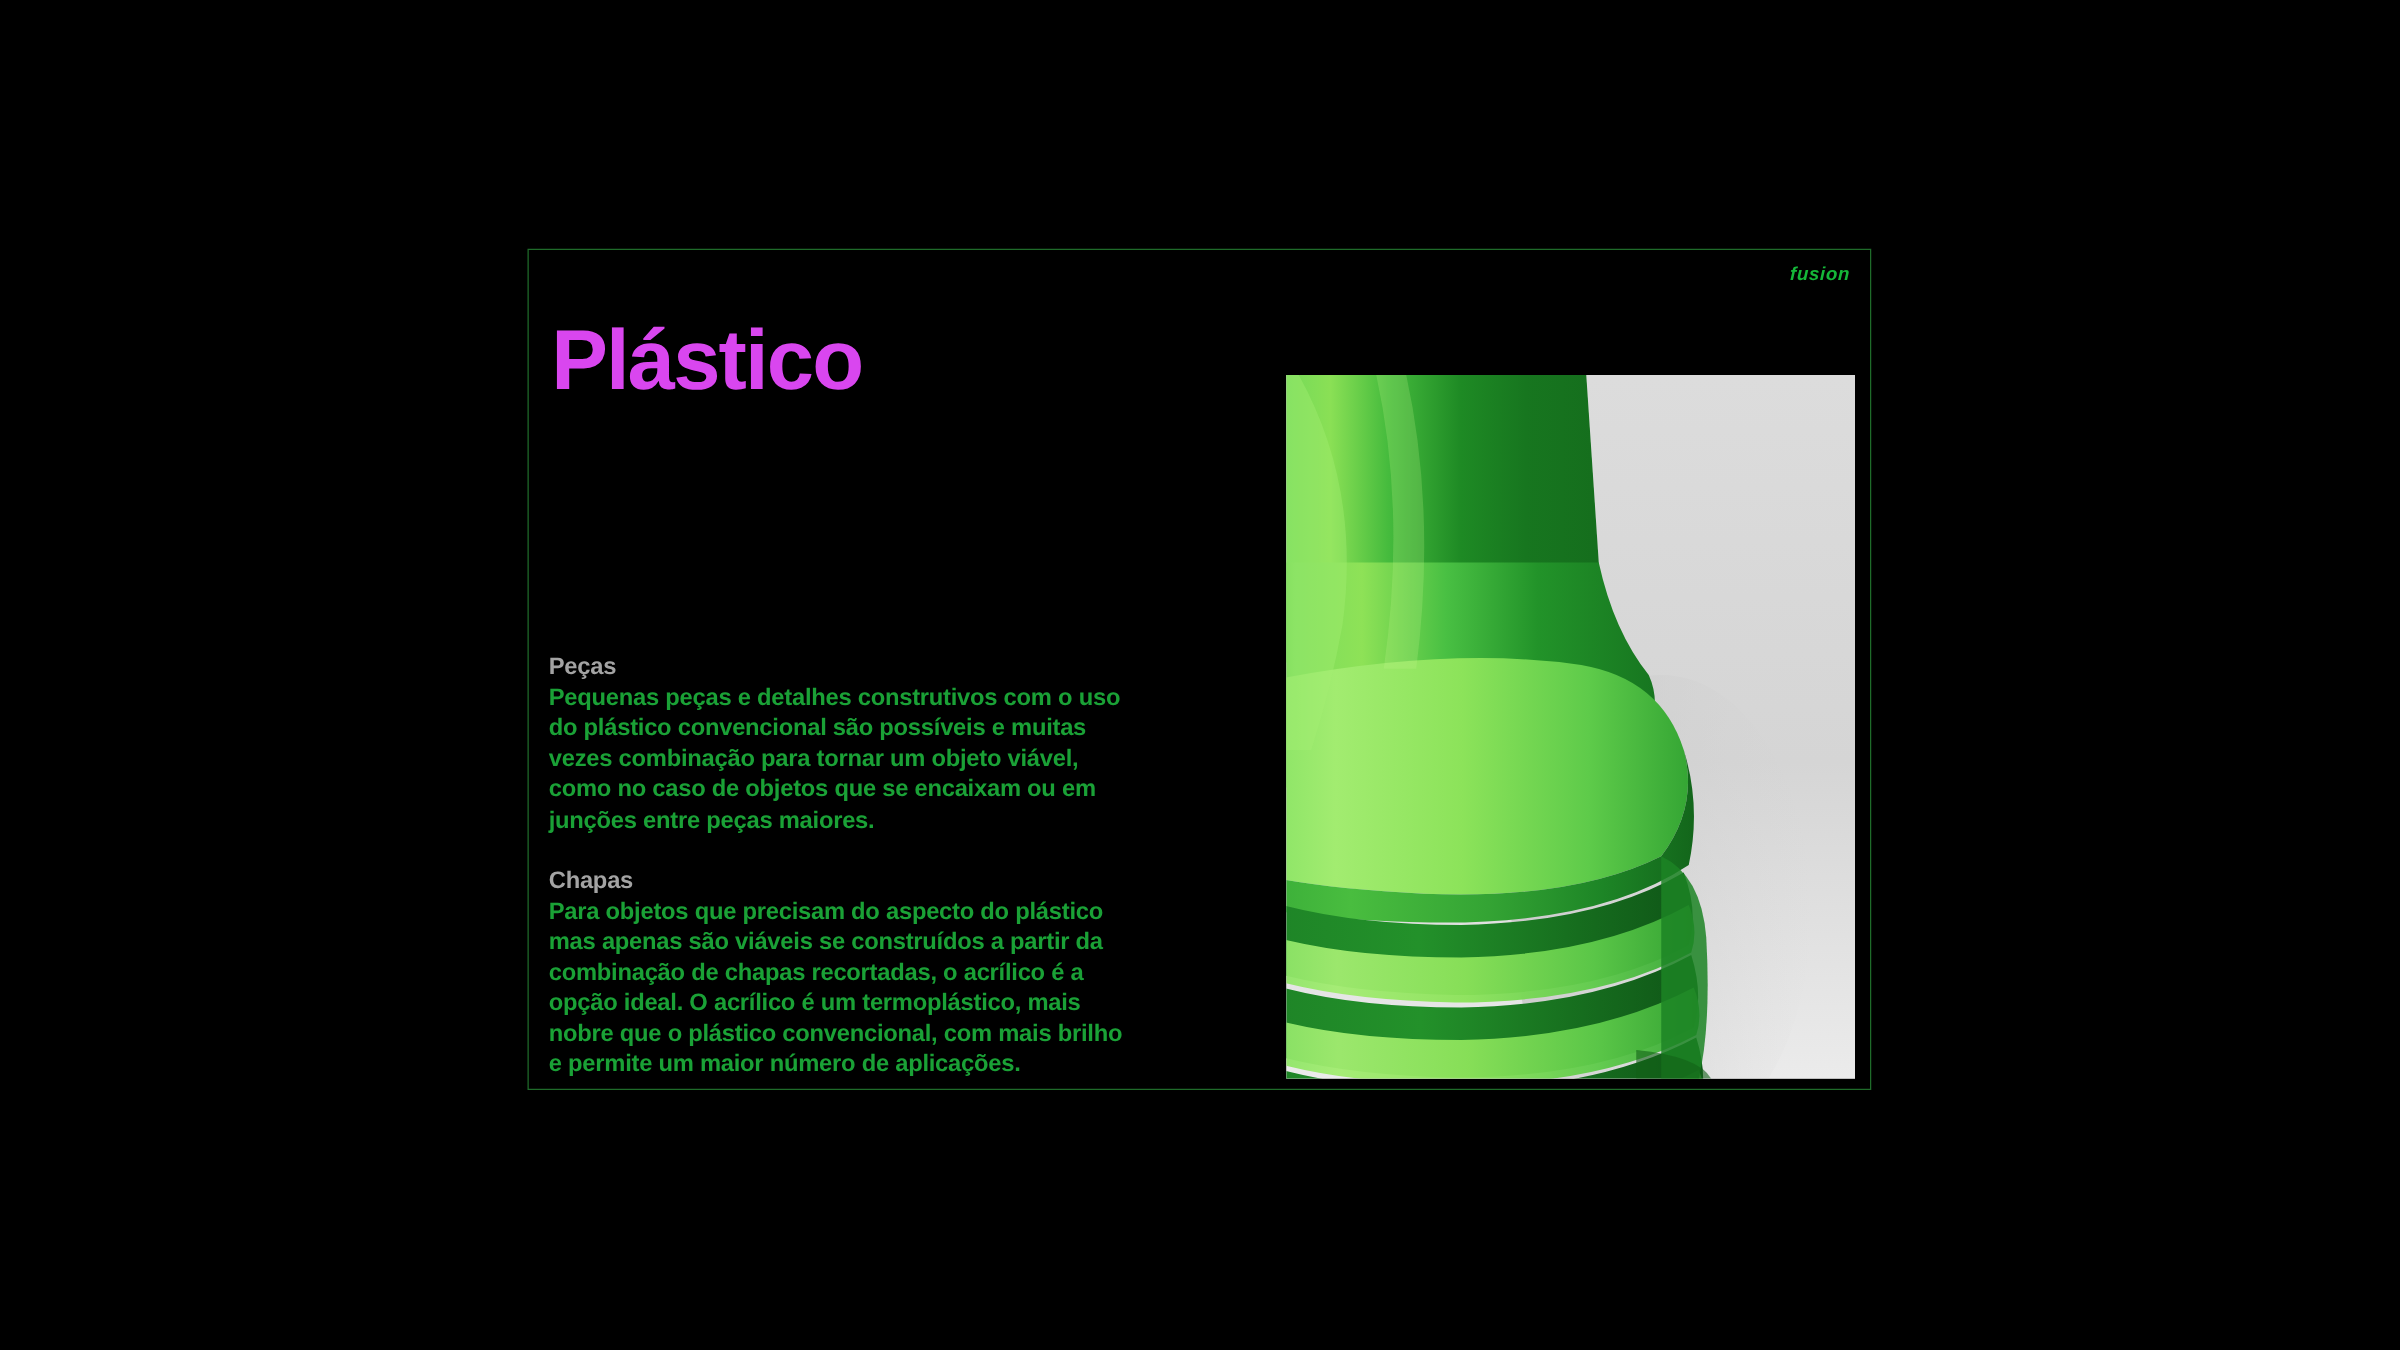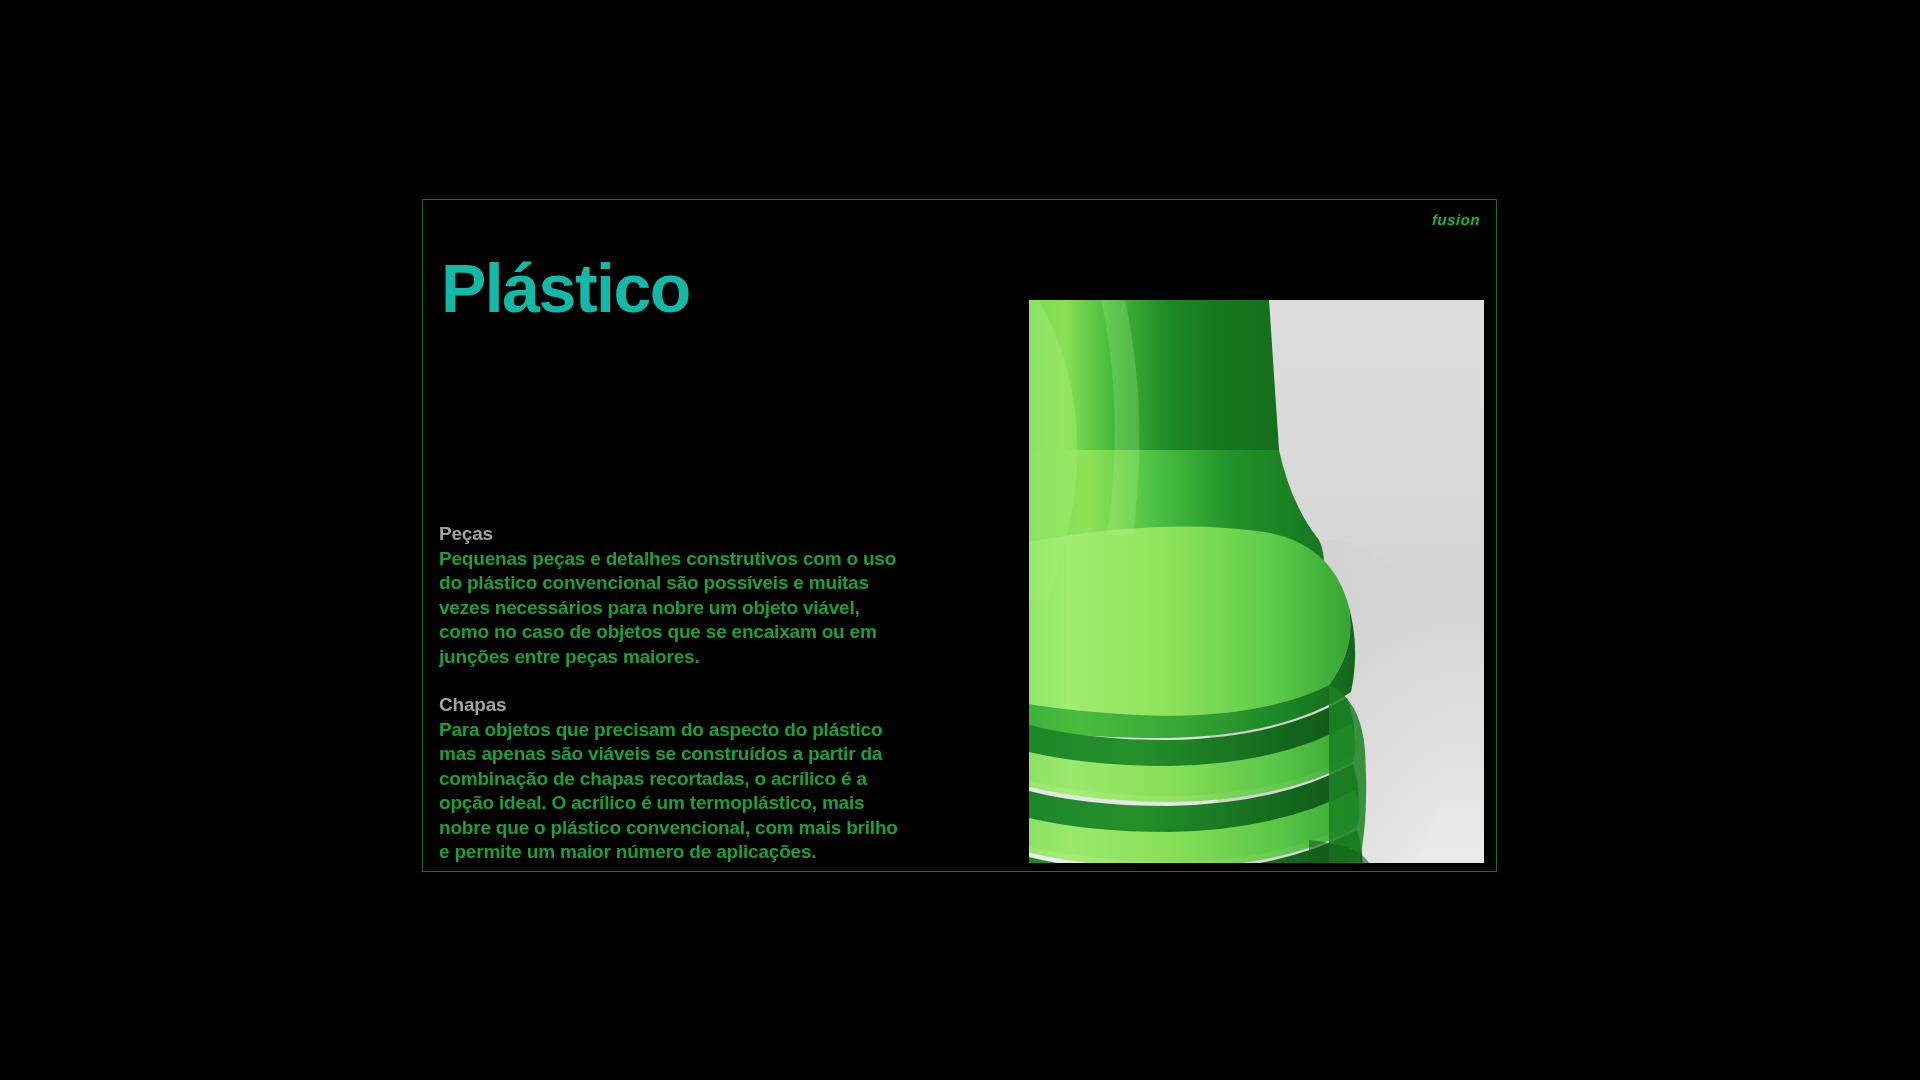--- a/index.html
+++ b/index.html
@@ -36,21 +36,21 @@
 
   
   #slide-title {
     position: absolute;
     left: 18px;
     top: 8px;
     font-size: 68px;
     line-height: 1.0;
     font-weight: 700;
     letter-spacing: -1.5px;
-    color: #14b8a6;
+    color: #d946ef;
     white-space: nowrap;
   }
 
   
   #brand-logo {
     position: absolute;
     right: 16px;
     top: 11px;
     font-size: 15px;
     font-weight: 700;
@@ -110,21 +110,21 @@
     <h1 id="slide-title">Plástico</h1>
 
     <div id="brand-logo">Fusion</div>
 
     <div id="copy-column">
 
       <div class="copy-block">
         <p class="copy-heading">Peças</p>
         <p class="copy-body">Pequenas peças e detalhes construtivos com o uso
 do plástico convencional são possíveis e muitas
-vezes necessários para nobre um objeto viável,
+vezes combinação para tornar um objeto viável,
 como no caso de objetos que se encaixam ou em
 junções entre peças maiores.</p>
       </div>
 
       <div class="copy-block">
         <p class="copy-heading">Chapas</p>
         <p class="copy-body">Para objetos que precisam do aspecto do plástico
 mas apenas são viáveis se construídos a partir da
 combinação de chapas recortadas, o acrílico é a
 opção ideal. O acrílico é um termoplástico, mais

